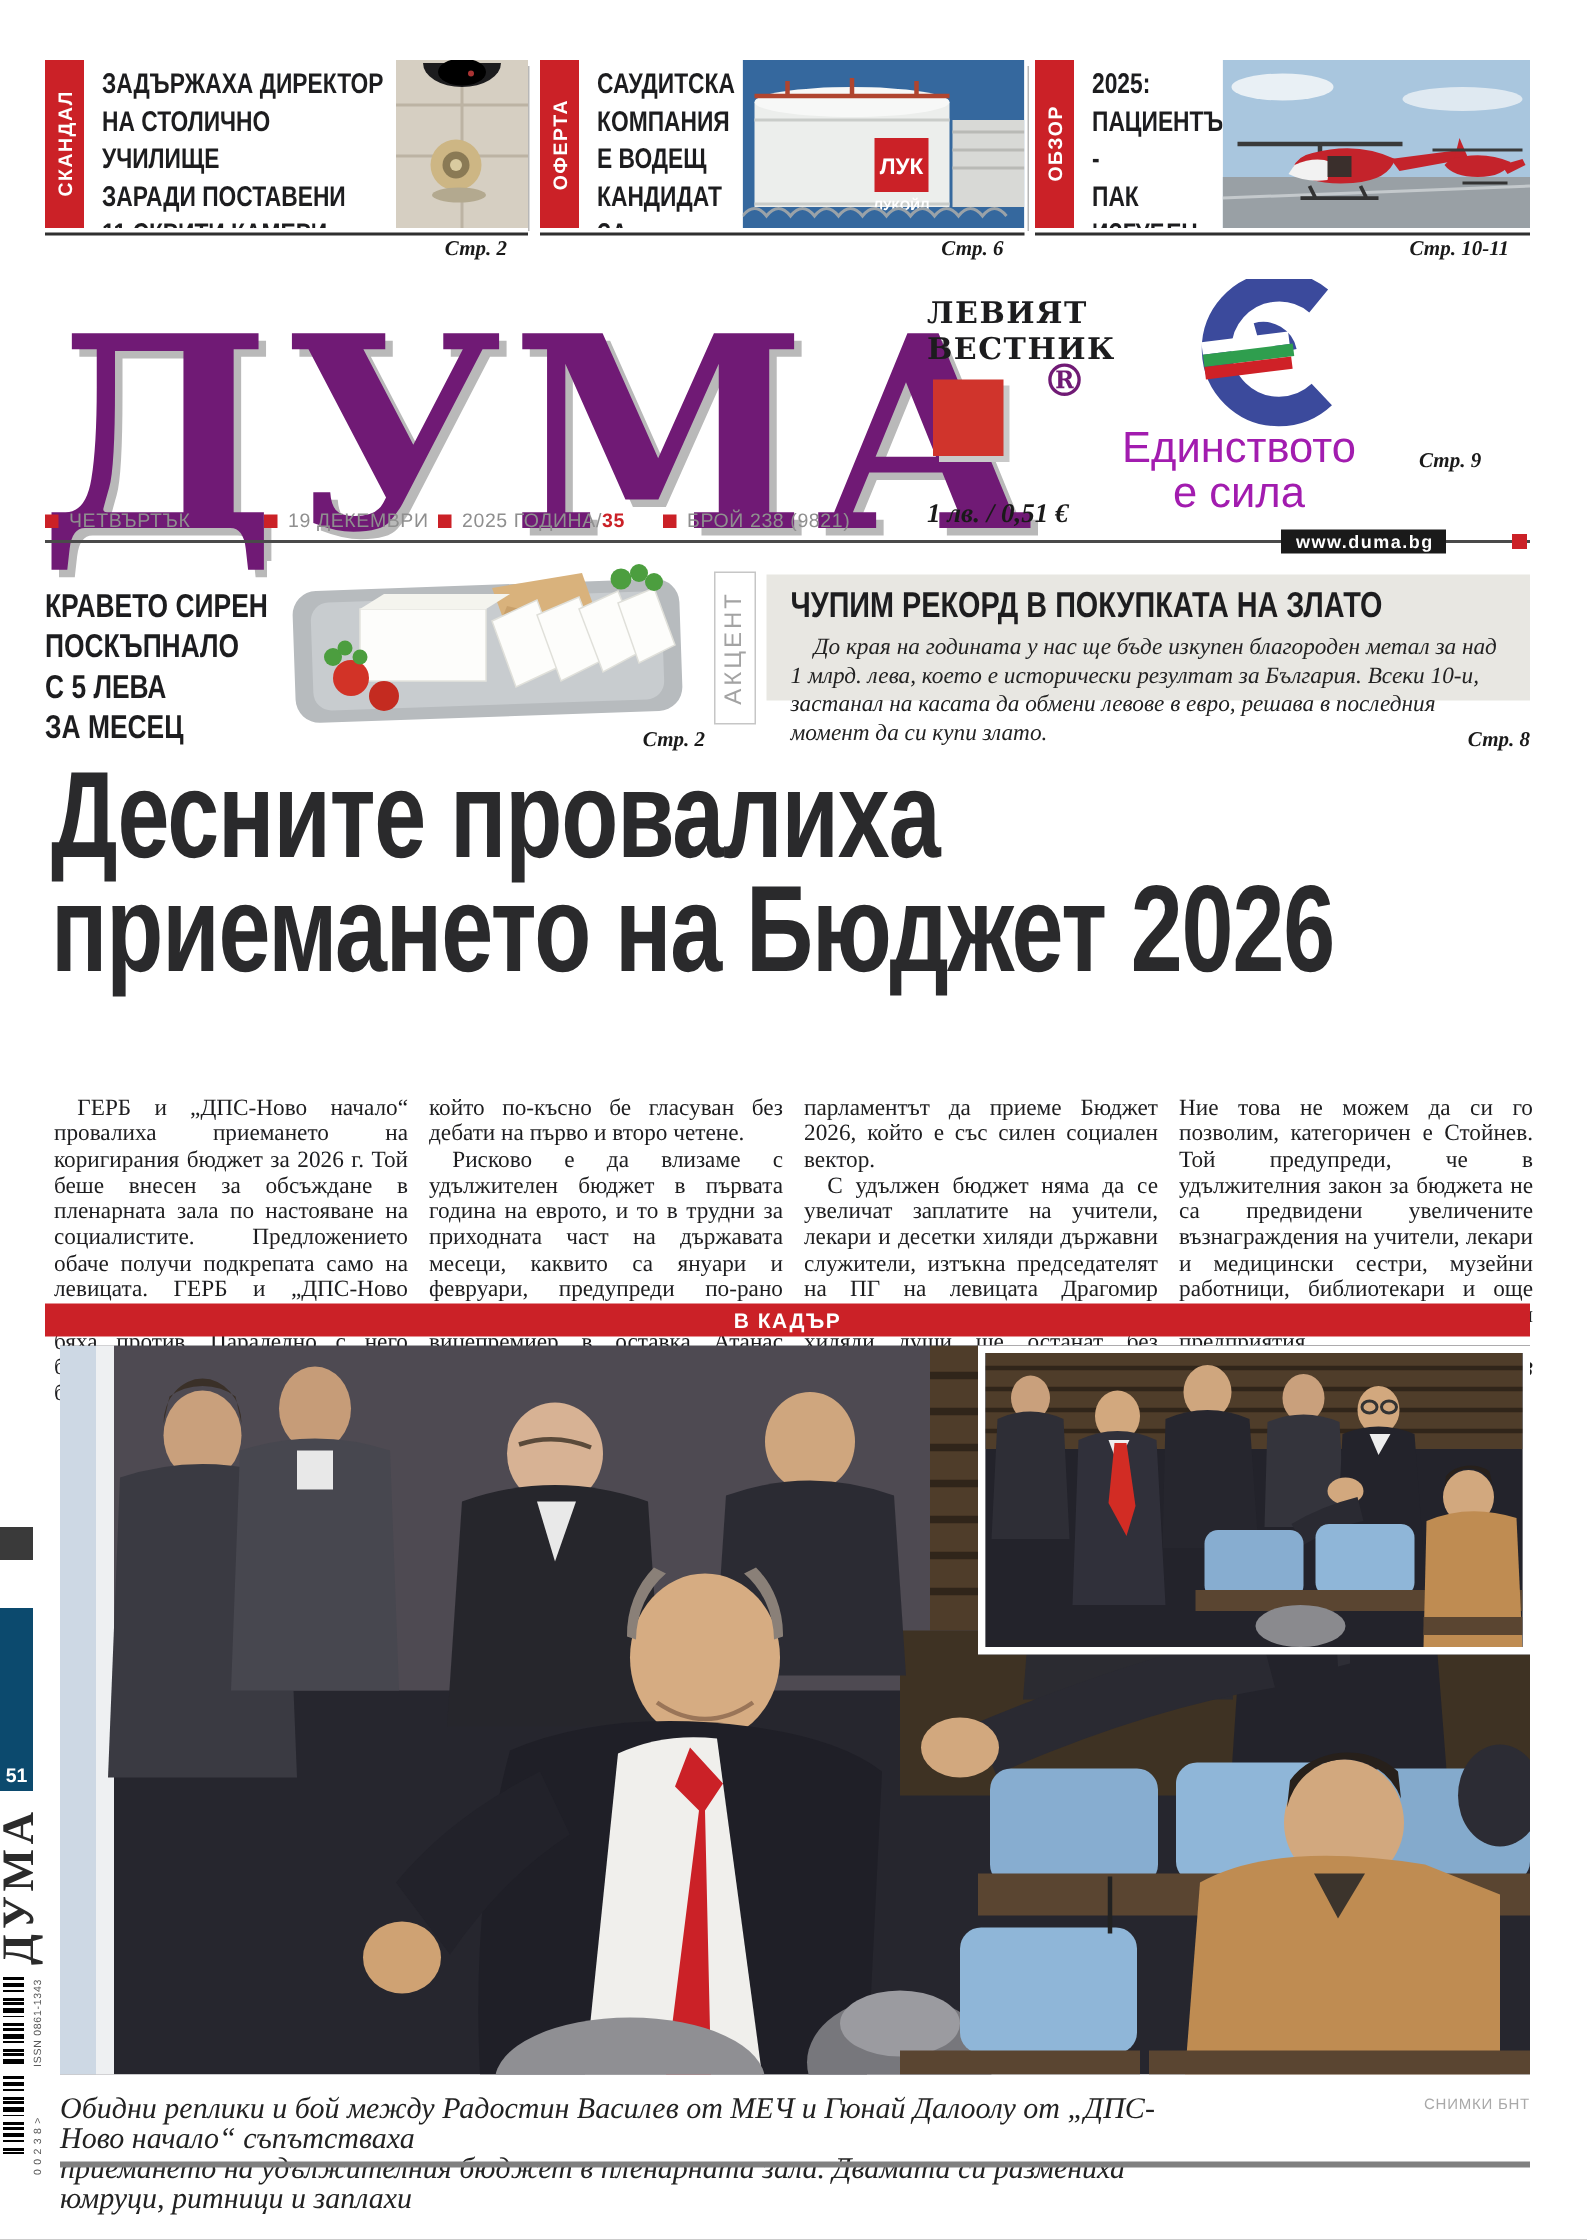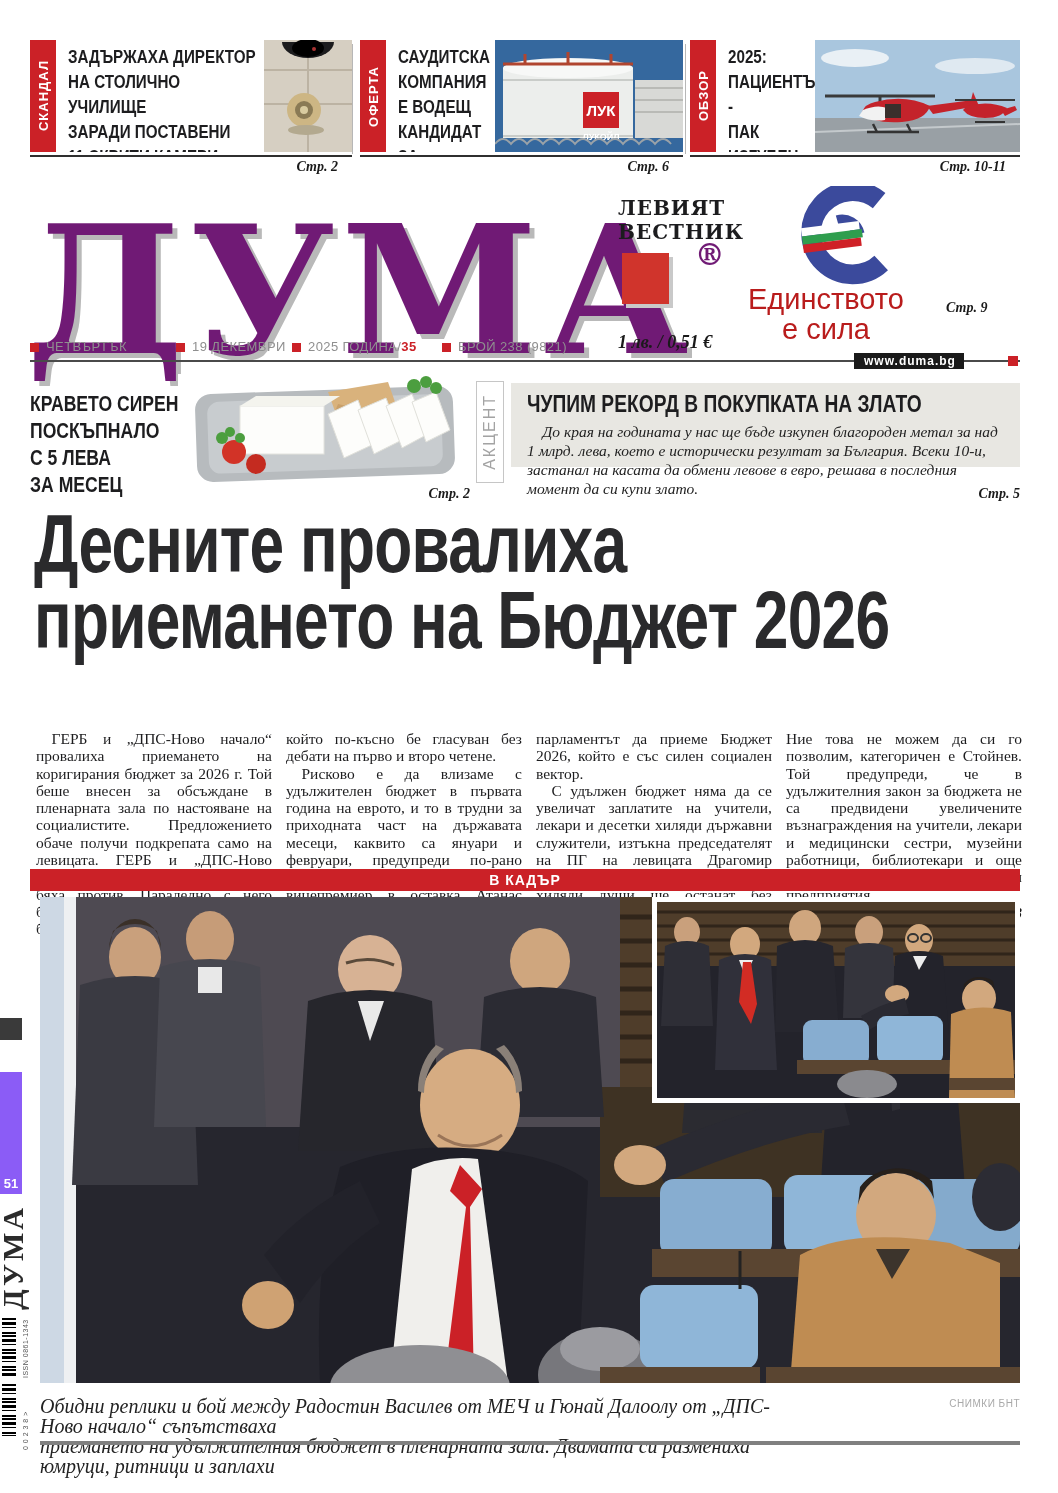--- a/index.html
+++ b/index.html
@@ -27,21 +27,21 @@
   .tpage { text-align:right; padding:2px 14px 0 0; }
   .tsep { position:absolute; top:44px; width:1px; height:110px; background:#b7b7b7; }
   .sep1 { left:352px; } .sep2 { left:685px; }
 
   
   .logo { position:absolute; left:26px; top:180px; font-family:"DejaVu Serif", serif; font-weight:bold; font-size:178px; line-height:150px; letter-spacing:6px; color:#701a75; text-shadow:5px 5px 0 #b9b9b9; }
   .logo sup { font-size:30px; text-shadow:none; letter-spacing:0; vertical-align:88px; }
   .tagline { position:absolute; left:618px; top:196px; font-family:"DejaVu Serif", serif; font-weight:bold; font-size:20px; line-height:24px; letter-spacing:1px; color:#1c1c1e; }
   .reddot { position:absolute; left:622px; top:253px; width:47px; height:51px; background:#d0342c; box-shadow:4px 4px 0 #c9c9c9; }
   .slogan-logo { position:absolute; left:798px; top:186px; }
-  .slogan-text { position:absolute; left:740px; top:284px; width:172px; text-align:center; color:#b91c1c; font-size:29px; line-height:30px; font-weight:500; }
+  .slogan-text { position:absolute; left:740px; top:284px; width:172px; text-align:center; color:#a21caf; font-size:29px; line-height:30px; font-weight:500; }
   .slogan-page { position:absolute; left:946px; top:300px; }
   .dateline { position:absolute; top:339px; left:0; width:100%; font-size:13px; color:#8f8f8f; letter-spacing:0.4px; }
   .dateline span.item { position:absolute; top:0; }
   .dsq { display:inline-block; width:9px; height:9px; background:#cb2127; margin-right:7px; vertical-align:-1px; }
   .d1 { left:30px; } .d2 { left:176px; } .d3 { left:292px; } .d4 { left:442px; }
   .yearnum { color:#cb2127; font-weight:bold; }
   .price { position:absolute; left:618px; top:332px; font-family:"Liberation Serif", serif; font-weight:bold; font-style:italic; font-size:18px; color:#1a1a1a; }
   .mastrule { position:absolute; left:30px; top:360px; width:990px; height:2px; background:#4a4a4a; }
   .webbar { position:absolute; left:854px; top:353px; height:16px; background:#1a1a1a; color:#fff; font-weight:bold; font-size:12px; letter-spacing:1px; padding:1px 8px 0 10px; }
   .websq { position:absolute; left:1008px; top:356px; width:10px; height:10px; background:#cb2127; }
@@ -67,21 +67,21 @@
   
   .vkadar { position:absolute; left:30px; top:869px; width:990px; height:22px; background:#cb2127; color:#fff; font-weight:bold; font-size:14px; letter-spacing:1px; display:flex; align-items:center; justify-content:center; }
   .mainphoto { position:absolute; left:40px; top:897px; width:980px; height:486px; }
   .inset { position:absolute; right:0; top:0; width:368px; height:206px; border:5px solid #fff; background:#23232b; }
   .credit { position:absolute; right:38px; top:1384px; font-size:10px; color:#a9a9a9; letter-spacing:0.5px;margin-top:14px; }
   .caption { position:absolute; left:40px; top:1396px; width:730px; font-family:"Liberation Serif", serif; font-style:italic; font-size:20px; line-height:20px; color:#222; }
   .botrule { position:absolute; left:40px; top:1441px; width:980px; height:4px; background:#808080; }
 
   
   .sp-black { position:absolute; left:0; top:1018px; width:22px; height:22px; background:#3a3a3a; }
-  .sp-green { position:absolute; left:0; top:1072px; width:22px; height:122px; background:#8b5cf6; display:flex; flex-direction:column; justify-content:flex-end; align-items:center; padding-bottom:3px; color:#fff; font-weight:bold; font-size:13px; }
+  .sp-green { position:absolute; left:0; top:1072px; width:22px; height:122px; background:#0c4a6e; display:flex; flex-direction:column; justify-content:flex-end; align-items:center; padding-bottom:3px; color:#fff; font-weight:bold; font-size:13px; }
   .sp-title { position:absolute; left:-3px; top:1202px; width:32px; height:112px; display:flex; align-items:center; justify-content:center; }
   .sp-title span { writing-mode:vertical-rl; transform:rotate(180deg); font-family:"Liberation Serif", serif; font-weight:900; font-size:30px; letter-spacing:3px; color:#2b2b2b; }
   .barcode { position:absolute; left:2px; top:1318px; width:24px; height:132px; }
   .bc { width:14px; background:repeating-linear-gradient(to bottom,#000 0 2px,#fff 2px 4px,#000 4px 7px,#fff 7px 9px,#000 9px 10px,#fff 10px 14px,#000 14px 16px,#fff 16px 17px); }
   .bc1 { height:58px; } .bc2 { height:52px; margin-top:8px; }
   .bclabel { position:absolute; right:-3px; writing-mode:vertical-rl; transform:rotate(180deg); font-size:7px; color:#555; letter-spacing:0.5px; }
   .issn { top:0; height:60px; } .bcnum { bottom:0; height:56px; }
 </style>
 </head>
 <body>
@@ -255,21 +255,21 @@
   <div class="cheese-page pageref">Стр. 2</div>
 
   <div class="akcent-label">
       <span>АКЦЕНТ</span>
     </div>
 
   <div class="goldbox">
     <h2>ЧУПИМ РЕКОРД В ПОКУПКАТА НА ЗЛАТО</h2>
     <p> До края на годината у нас ще бъде изкупен благороден метал за над 1 млрд. лева, което е исторически резултат за България. Всеки 10-и, застанал на касата да обмени левове в евро, решава в последния момент да си купи злато.</p>
   </div>
-  <div class="gold-page pageref">Стр. 5</div>
+  <div class="gold-page pageref">Стр. 8</div>
 
   <h1 class="headline pre">Десните провалиха
 приемането на Бюджет 2026</h1>
 
   <div class="columns">
     <div class="col prew"> ГЕРБ и „ДПС-Ново начало“ провалиха приемането на коригирания бюджет за 2026 г. Той беше внесен за обсъждане в пленарната зала по настояване на социалистите. Предложението обаче получи подкрепата само на левицата. ГЕРБ и „ДПС-Ново начало“ се въздържаха, а от ИТН бяха против. Паралелно с него беше депозиран и удължителният бюджет,</div>
     <div class="col prew">който по-късно бе гласуван без дебати на първо и второ четене.
  Рисково е да влизаме с удължителен бюджет в първата година на еврото, и то в трудни за приходната част на държавата месеци, каквито са януари и февруари, предупреди по-рано председателят на НС на БСП и вицепремиер в оставка Атанас Зафиров. Той настоя</div>
     <div class="col prew">парламентът да приеме Бюджет 2026, който е със силен социален вектор.
  С удължен бюджет няма да се увеличат заплатите на учители, лекари и десетки хиляди държавни служители, изтъкна председателят на ПГ на левицата Драгомир Стойнев. По думите му близо 450 хиляди души ще останат без закрила при влизането в еврозоната.</div>

